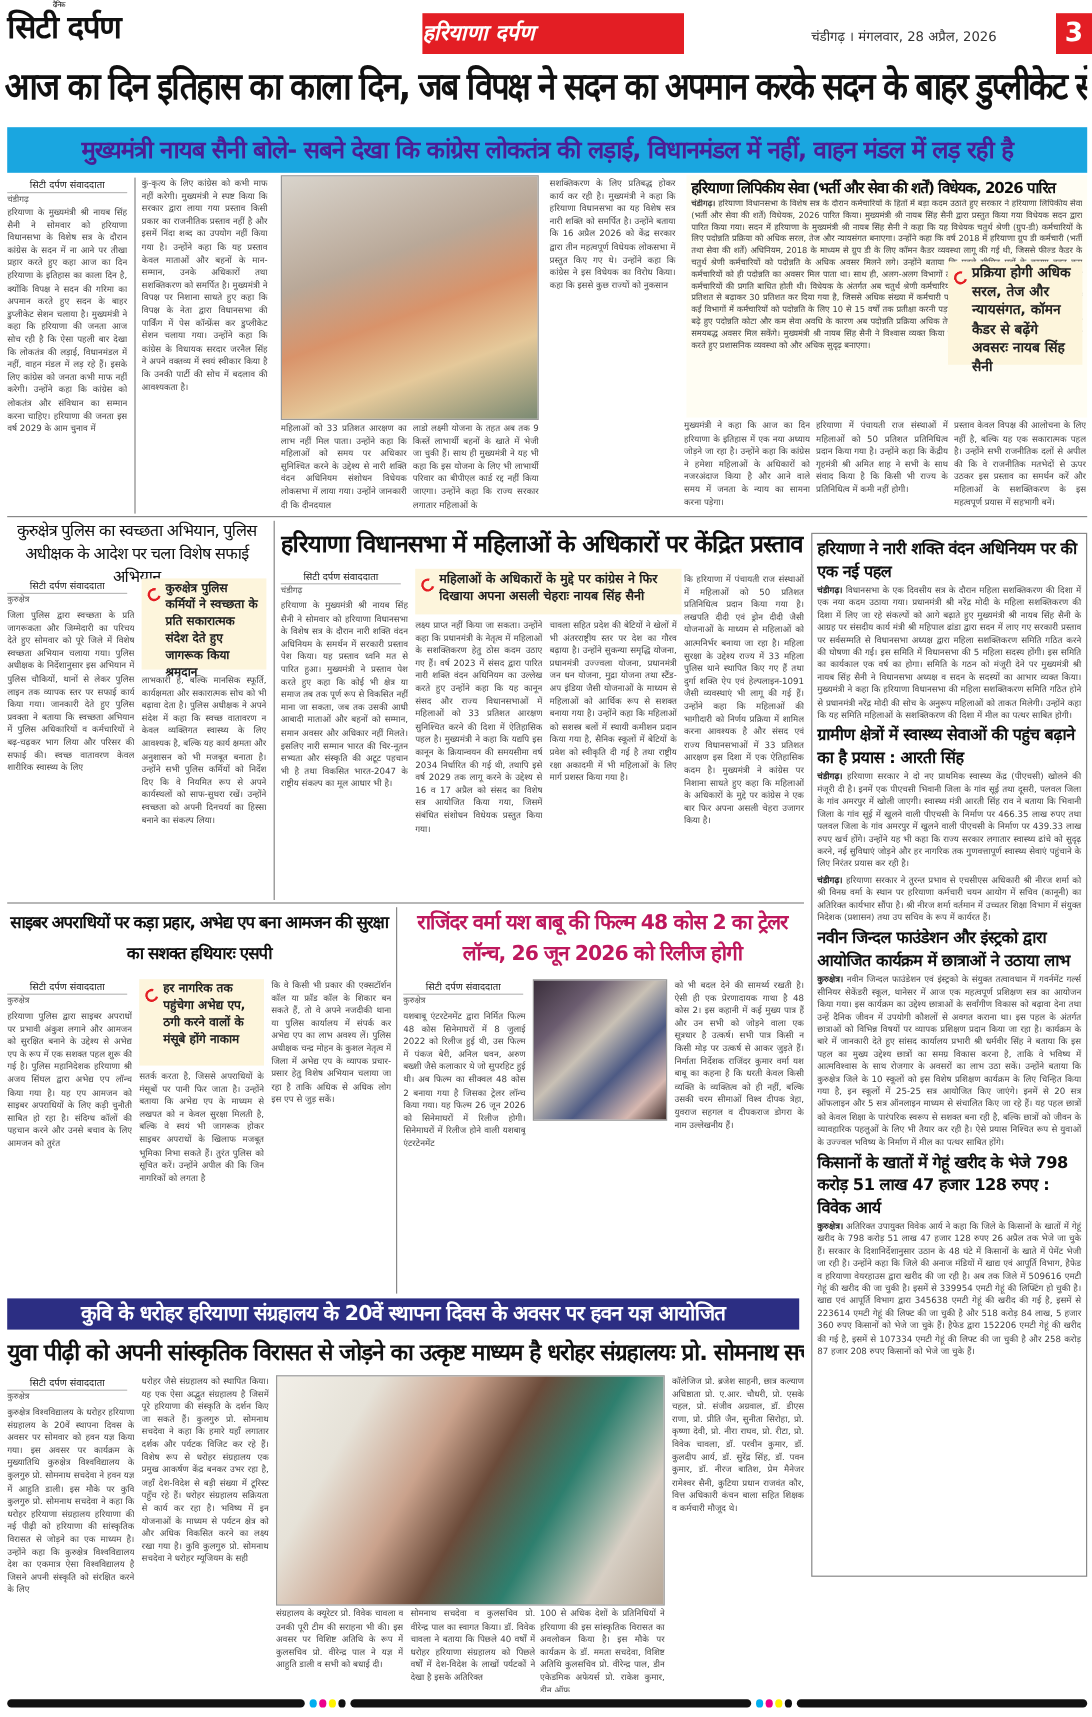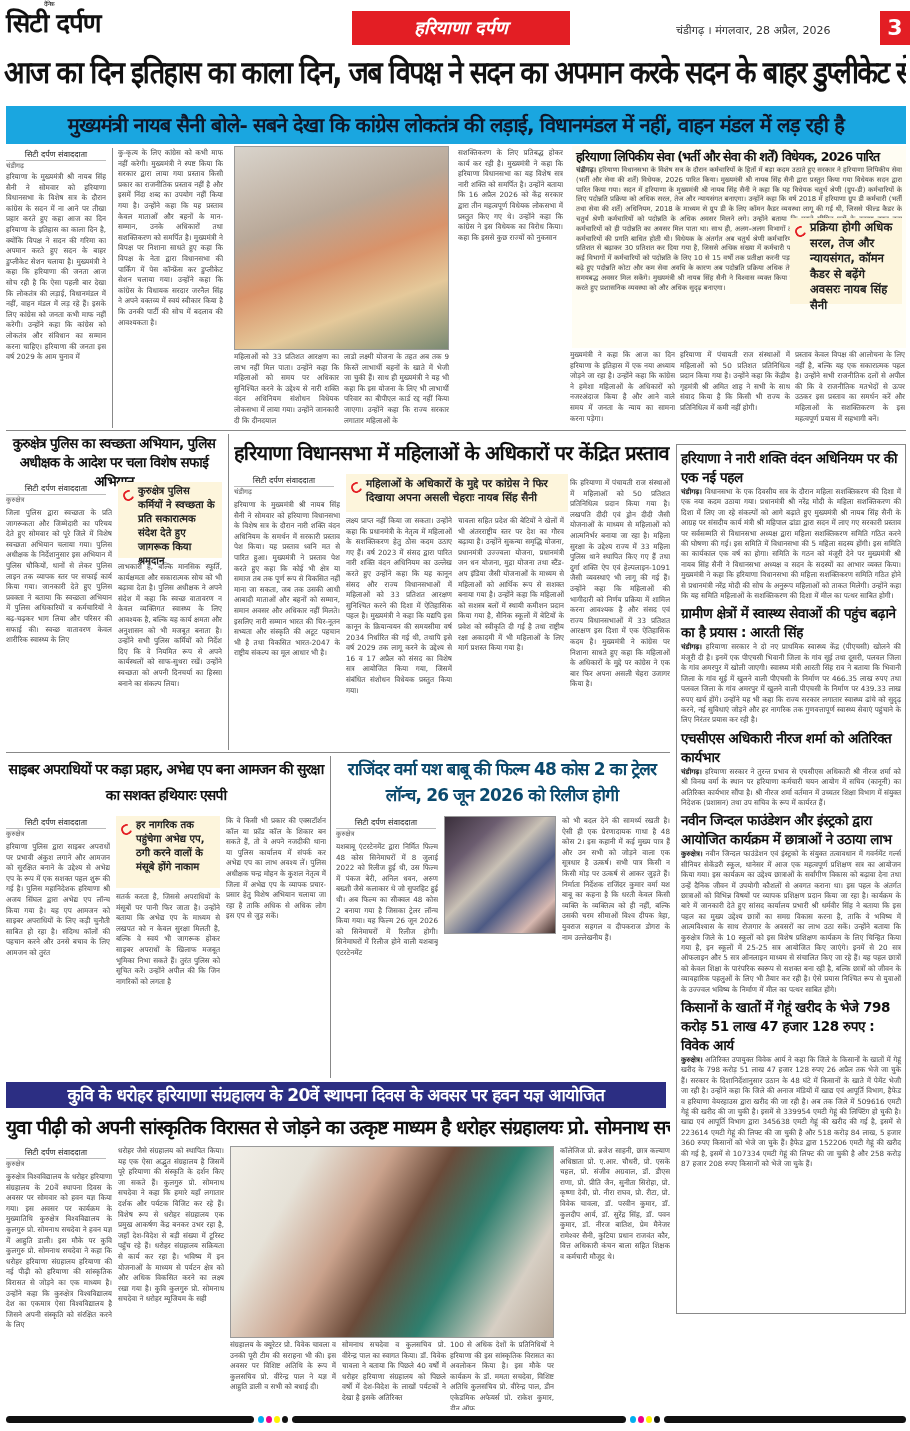--- a/index.html
+++ b/index.html
@@ -1,25 +1,25 @@
 <!DOCTYPE html>
 <html><head>
 <meta charset="utf-8">
 <style>
 *{box-sizing:border-box;margin:0;padding:0}
 body{width:910px;height:1431px;background:#fff;font-family:"DejaVu Sans",sans-serif;color:#222;overflow:hidden;position:relative}
 .abs{position:absolute}
 .masthead{left:0;top:0;width:910px;height:44px}
 .logo{left:6px;top:4px;font-size:26px;font-weight:bold;color:#111;font-family:"DejaVu Serif",serif;letter-spacing:-1px}
 .logo small{position:absolute;left:38px;top:-4px;font-size:6px;font-weight:normal}
-.section-tag{left:352px;top:11px;width:218px;height:34px;background:#e31e24;color:#fff;font-size:18px;font-weight:bold;text-align:center;line-height:34px;font-style:italic}
+.section-tag{left:352px;top:11px;width:218px;height:34px;background:#e31e24;color:#fff;font-size:18px;font-weight:bold;line-height:34px;font-style:italic}
 .dateline{left:676px;top:22px;font-size:11px;color:#333}
 .pageno{left:880px;top:11px;width:30px;height:34px;background:#e31e24;color:#fff;font-size:22px;font-weight:bold;text-align:center;line-height:34px}
 .mainhead{left:4px;top:50px;width:902px;font-size:27px;font-weight:bold;letter-spacing:-1.6px;white-space:nowrap;overflow:hidden;color:#111;line-height:40px;transform:scaleY(1.15);transform-origin:top left}
-.bluebar{left:6px;top:106px;width:900px;height:38px;background:#1aa6e0;color:#0f172a;font-size:20px;font-weight:bold;text-align:center;line-height:38px;letter-spacing:-0.8px;white-space:nowrap;overflow:hidden}
+.bluebar{left:6px;top:106px;width:900px;height:38px;background:#1aa6e0;color:#4c1d95;font-size:20px;font-weight:bold;text-align:center;line-height:38px;letter-spacing:-0.8px;white-space:nowrap;overflow:hidden}
 .col{font-size:7.2px;line-height:10.6px;color:#444;text-align:justify;overflow:hidden}
 .byline{font-size:8px;text-align:center;color:#222;border-bottom:1px solid #bbb;padding-bottom:1px}
 .place{font-size:7px;text-align:left;color:#555;margin-bottom:1px}
 .photo{background:linear-gradient(160deg,#d9d4cc 0%,#b9a898 35%,#d9936a 55%,#e5c99a 75%,#7b8a73 100%);border:1px solid #999}
 .photo2{background:linear-gradient(135deg,#3a2f3b 0%,#6c5d70 25%,#c9c1b5 45%,#4d5a84 65%,#d7b8b0 85%,#402e2c 100%)}
 .photo3{background:linear-gradient(120deg,#f2efe8 0%,#e6e2d8 20%,#caa28c 38%,#6b4b3a 52%,#2e7f6e 68%,#d7cfc4 85%,#b7a797 100%)}
 .hl{font-weight:bold;color:#111;letter-spacing:-0.8px;white-space:nowrap;overflow:hidden}
 .pullquote{background:#fdf5dc;font-weight:bold;color:#222;font-size:13px;line-height:17px;padding:2px 6px 6px 20px;position:absolute}
 .pullquote .dot{position:absolute;left:5px;top:8px;width:11px;height:11px;border:2.5px solid #e31e24;border-radius:50%;border-right-color:transparent;transform:rotate(-30deg)}
 .box{border:1px solid #888;padding:4px}
@@ -63,21 +63,21 @@
 <div class="abs" style="left:572px;top:146px;width:334px;height:202px;background:#fffdf3">
   <div class="hl" style="font-size:12.5px;line-height:18px;padding:2px 4px">हरियाणा लिपिकीय सेवा (भर्ती और सेवा की शर्तें) विधेयक, 2026 पारित</div>
   <div class="col" style="position:absolute;left:4px;top:20px;width:326px;height:180px;font-size:6.9px;line-height:9.8px"><b>चंडीगढ़।</b> <span>हरियाणा विधानसभा के विशेष सत्र के दौरान कर्मचारियों के हितों में बड़ा कदम उठाते हुए सरकार ने हरियाणा लिपिकीय सेवा (भर्ती और सेवा की शर्तें) विधेयक, 2026 पारित किया। मुख्यमंत्री श्री नायब सिंह सैनी द्वारा प्रस्तुत किया गया विधेयक सदन द्वारा पारित किया गया। सदन में हरियाणा के मुख्यमंत्री श्री नायब सिंह सैनी ने कहा कि यह विधेयक चतुर्थ श्रेणी (ग्रुप-डी) कर्मचारियों के लिए पदोन्नति प्रक्रिया को अधिक सरल, तेज और न्यायसंगत बनाएगा। उन्होंने कहा कि वर्ष 2018 में हरियाणा ग्रुप डी कर्मचारी (भर्ती तथा सेवा की शर्तें) अधिनियम, 2018 के माध्यम से ग्रुप डी के लिए कॉमन कैडर व्यवस्था लागू की गई थी, जिससे फील्ड कैडर के चतुर्थ श्रेणी कर्मचारियों को पदोन्नति के अधिक अवसर मिलने लगे। उन्होंने बताया कि पहले सीमित पदों के कारण बहुत कम कर्मचारियों को ही पदोन्नति का अवसर मिल पाता था। साथ ही, अलग-अलग विभागों तक सीमित पदोन्नति के अवसर होने के कारण कर्मचारियों की प्रगति बाधित होती थी। विधेयक के अंतर्गत अब चतुर्थ श्रेणी कर्मचारियों की लिपिक पद पर पदोन्नति का कोटा 20 प्रतिशत से बढ़ाकर 30 प्रतिशत कर दिया गया है, जिससे अधिक संख्या में कर्मचारी पदोन्नत हो सकेंगे। मुख्यमंत्री ने कहा कि पूर्व में कई विभागों में कर्मचारियों को पदोन्नति के लिए 10 से 15 वर्षों तक प्रतीक्षा करनी पड़ती थी। उन्होंने कहा कि कॉमन कैडर व्यवस्था, बढ़े हुए पदोन्नति कोटा और कम सेवा अवधि के कारण अब पदोन्नति प्रक्रिया अधिक तेज होगी और अधिक संख्या में कर्मचारियों को समयबद्ध अवसर मिल सकेंगे। मुख्यमंत्री श्री नायब सिंह सैनी ने विश्वास व्यक्त किया कि यह विधेयक कर्मचारियों के हितों की रक्षा करते हुए प्रशासनिक व्यवस्था को और अधिक सुदृढ़ बनाएगा।</span></div>
 </div>
 <div class="pullquote" style="left:790px;top:218px;width:112px;height:86px;font-size:11.5px;line-height:15.5px"><span class="dot"></span><span>प्रक्रिया होगी अधिक सरल, तेज और न्यायसंगत, कॉमन कैडर से बढ़ेंगे अवसरः नायब सिंह सैनी</span></div>
 <div class="abs col" style="left:680px;top:350px;width:110px;height:78px">हरियाणा में पंचायती राज संस्थाओं में महिलाओं को 50 प्रतिशत प्रतिनिधित्व प्रदान किया गया है। उन्होंने कहा कि केंद्रीय गृहमंत्री श्री अमित शाह ने सभी के साथ संवाद किया है कि किसी भी राज्य के प्रतिनिधित्व में कमी नहीं होगी।</div>
 <div class="abs col" style="left:795px;top:350px;width:110px;height:78px">प्रस्ताव केवल विपक्ष की आलोचना के लिए नहीं है, बल्कि यह एक सकारात्मक पहल है। उन्होंने सभी राजनीतिक दलों से अपील की कि वे राजनीतिक मतभेदों से ऊपर उठकर इस प्रस्ताव का समर्थन करें और महिलाओं के सशक्तिकरण के इस महत्वपूर्ण प्रयास में सहभागी बनें।</div>
 
 <div class="abs hline" style="left:6px;top:430px;width:900px"></div>
 
-<div class="abs" style="left:6px;top:434px;width:216px;text-align:center;font-size:13.5px;font-weight:bold;line-height:19px;color:#111;letter-spacing:-0.6px">कुरुक्षेत्र पुलिस का स्वच्छता अभियान, पुलिस अधीक्षक के आदेश पर चला विशेष सफाई अभियान</div>
+<div class="abs" style="left:6px;top:434px;width:216px;text-align:center;font-size:13.5px;font-weight:normal;line-height:19px;color:#111;letter-spacing:-0.6px">कुरुक्षेत्र पुलिस का स्वच्छता अभियान, पुलिस अधीक्षक के आदेश पर चला विशेष सफाई अभियान</div>
 <div class="abs" style="left:6px;top:482px;width:100px">
   <div class="byline">सिटी दर्पण संवाददाता</div>
   <div class="place">कुरुक्षेत्र</div>
 </div>
 <div class="abs col" style="left:6px;top:508px;width:106px;height:240px">जिला पुलिस द्वारा स्वच्छता के प्रति जागरूकता और जिम्मेदारी का परिचय देते हुए सोमवार को पूरे जिले में विशेष स्वच्छता अभियान चलाया गया। पुलिस अधीक्षक के निर्देशानुसार इस अभियान में पुलिस चौकियों, थानों से लेकर पुलिस लाइन तक व्यापक स्तर पर सफाई कार्य किया गया। जानकारी देते हुए पुलिस प्रवक्ता ने बताया कि स्वच्छता अभियान में पुलिस अधिकारियों व कर्मचारियों ने बढ़-चढ़कर भाग लिया और परिसर की सफाई की। स्वच्छ वातावरण केवल शारीरिक स्वास्थ्य के लिए</div>
 <div class="pullquote" style="left:118px;top:482px;width:104px;height:76px;font-size:10px;line-height:14px"><span class="dot"></span><span>कुरुक्षेत्र पुलिस कर्मियों ने स्वच्छता के प्रति सकारात्मक संदेश देते हुए जागरूक किया श्रमदान</span></div>
 <div class="abs col" style="left:118px;top:562px;width:104px;height:186px">लाभकारी है, बल्कि मानसिक स्फूर्ति, कार्यक्षमता और सकारात्मक सोच को भी बढ़ावा देता है। पुलिस अधीक्षक ने अपने संदेश में कहा कि स्वच्छ वातावरण न केवल व्यक्तिगत स्वास्थ्य के लिए आवश्यक है, बल्कि यह कार्य क्षमता और अनुशासन को भी मजबूत बनाता है। उन्होंने सभी पुलिस कर्मियों को निर्देश दिए कि वे नियमित रूप से अपने कार्यस्थलों को साफ-सुथरा रखें। उन्होंने स्वच्छता को अपनी दिनचर्या का हिस्सा बनाने का संकल्प लिया।</div>
 <div class="abs vline" style="left:228px;top:434px;height:316px"></div>
 
 <div class="abs hl" style="left:234px;top:440px;width:436px;font-size:20px;line-height:26px">हरियाणा विधानसभा में महिलाओं के अधिकारों पर केंद्रित प्रस्ताव पारित</div>
@@ -94,21 +94,20 @@
 <div class="abs box" style="left:676px;top:444px;width:230px;height:870px;overflow:hidden">
   <div>
     <div class="brief-title">हरियाणा ने नारी शक्ति वंदन अधिनियम पर की एक नई पहल</div>
     <div class="brief-text"><b>चंडीगढ़।</b> <span>विधानसभा के एक दिवसीय सत्र के दौरान महिला सशक्तिकरण की दिशा में एक नया कदम उठाया गया। प्रधानमंत्री श्री नरेंद्र मोदी के महिला सशक्तिकरण की दिशा में लिए जा रहे संकल्पों को आगे बढ़ाते हुए मुख्यमंत्री श्री नायब सिंह सैनी के आग्रह पर संसदीय कार्य मंत्री श्री महिपाल ढांडा द्वारा सदन में लाए गए सरकारी प्रस्ताव पर सर्वसम्मति से विधानसभा अध्यक्ष द्वारा महिला सशक्तिकरण समिति गठित करने की घोषणा की गई। इस समिति में विधानसभा की 5 महिला सदस्य होंगी। इस समिति का कार्यकाल एक वर्ष का होगा। समिति के गठन को मंजूरी देने पर मुख्यमंत्री श्री नायब सिंह सैनी ने विधानसभा अध्यक्ष व सदन के सदस्यों का आभार व्यक्त किया। मुख्यमंत्री ने कहा कि हरियाणा विधानसभा की महिला सशक्तिकरण समिति गठित होने से प्रधानमंत्री नरेंद्र मोदी की सोच के अनुरूप महिलाओं को ताकत मिलेगी। उन्होंने कहा कि यह समिति महिलाओं के सशक्तिकरण की दिशा में मील का पत्थर साबित होगी।</span></div>
   </div>
   <div>
     <div class="brief-title">ग्रामीण क्षेत्रों में स्वास्थ्य सेवाओं की पहुंच बढ़ाने का है प्रयास : आरती सिंह</div>
     <div class="brief-text"><b>चंडीगढ़।</b> <span>हरियाणा सरकार ने दो नए प्राथमिक स्वास्थ्य केंद्र (पीएचसी) खोलने की मंजूरी दी है। इनमें एक पीएचसी भिवानी जिला के गांव सूई तथा दूसरी, पलवल जिला के गांव अमरपुर में खोली जाएगी। स्वास्थ्य मंत्री आरती सिंह राव ने बताया कि भिवानी जिला के गांव सूई में खुलने वाली पीएचसी के निर्माण पर 466.35 लाख रुपए तथा पलवल जिला के गांव अमरपुर में खुलने वाली पीएचसी के निर्माण पर 439.33 लाख रुपए खर्च होंगे। उन्होंने यह भी कहा कि राज्य सरकार लगातार स्वास्थ्य ढांचे को सुदृढ़ करने, नई सुविधाएं जोड़ने और हर नागरिक तक गुणवत्तापूर्ण स्वास्थ्य सेवाएं पहुंचाने के लिए निरंतर प्रयास कर रही है।</span></div>
   </div>
   <div>
-    <div class="brief-title">एचसीएस अधिकारी नीरज शर्मा को अतिरिक्त कार्यभार</div>
     <div class="brief-text"><b>चंडीगढ़।</b> <span>हरियाणा सरकार ने तुरन्त प्रभाव से एचसीएस अधिकारी श्री नीरज शर्मा को श्री विनम्र वर्मा के स्थान पर हरियाणा कर्मचारी चयन आयोग में सचिव (कानूनी) का अतिरिक्त कार्यभार सौंपा है। श्री नीरज शर्मा वर्तमान में उच्चतर शिक्षा विभाग में संयुक्त निदेशक (प्रशासन) तथा उप सचिव के रूप में कार्यरत हैं।</span></div>
   </div>
   <div>
     <div class="brief-title">नवीन जिन्दल फाउंडेशन और इंस्ट्रको द्वारा आयोजित कार्यक्रम में छात्राओं ने उठाया लाभ</div>
     <div class="brief-text"><b>कुरुक्षेत्र।</b> <span>नवीन जिन्दल फाउंडेशन एवं इंस्ट्रको के संयुक्त तत्वावधान में गवर्नमेंट गर्ल्स सीनियर सेकेंडरी स्कूल, थानेसर में आज एक महत्वपूर्ण प्रशिक्षण सत्र का आयोजन किया गया। इस कार्यक्रम का उद्देश्य छात्राओं के सर्वांगीण विकास को बढ़ावा देना तथा उन्हें दैनिक जीवन में उपयोगी कौशलों से अवगत कराना था। इस पहल के अंतर्गत छात्राओं को विभिन्न विषयों पर व्यापक प्रशिक्षण प्रदान किया जा रहा है। कार्यक्रम के बारे में जानकारी देते हुए सांसद कार्यालय प्रभारी श्री धर्मवीर सिंह ने बताया कि इस पहल का मुख्य उद्देश्य छात्रों का समग्र विकास करना है, ताकि वे भविष्य में आत्मविश्वास के साथ रोजगार के अवसरों का लाभ उठा सकें। उन्होंने बताया कि कुरुक्षेत्र जिले के 10 स्कूलों को इस विशेष प्रशिक्षण कार्यक्रम के लिए चिन्हित किया गया है, इन स्कूलों में 25-25 सत्र आयोजित किए जाएंगे। इनमें से 20 सत्र ऑफलाइन और 5 सत्र ऑनलाइन माध्यम से संचालित किए जा रहे हैं। यह पहल छात्रों को केवल शिक्षा के पारंपरिक स्वरूप से सशक्त बना रही है, बल्कि छात्रों को जीवन के व्यावहारिक पहलुओं के लिए भी तैयार कर रही है। ऐसे प्रयास निश्चित रूप से युवाओं के उज्ज्वल भविष्य के निर्माण में मील का पत्थर साबित होंगे।</span></div>
   </div>
   <div>
     <div class="brief-title">किसानों के खातों में गेहूं खरीद के भेजे 798 करोड़ 51 लाख 47 हजार 128 रुपए : विवेक आर्य</div>
     <div class="brief-text"><b>कुरुक्षेत्र।</b> <span>अतिरिक्त उपायुक्त विवेक आर्य ने कहा कि जिले के किसानों के खातों में गेहूं खरीद के 798 करोड़ 51 लाख 47 हजार 128 रुपए 26 अप्रैल तक भेजे जा चुके हैं। सरकार के दिशानिर्देशानुसार उठान के 48 घंटे में किसानों के खाते में पेमेंट भेजी जा रही है। उन्होंने कहा कि जिले की अनाज मंडियों में खाद्य एवं आपूर्ति विभाग, हैफेड व हरियाणा वेयरहाउस द्वारा खरीद की जा रही है। अब तक जिले में 509616 एमटी गेहूं की खरीद की जा चुकी है। इसमें से 339954 एमटी गेहूं की लिफ्टिंग हो चुकी है। खाद्य एवं आपूर्ति विभाग द्वारा 345638 एमटी गेहूं की खरीद की गई है, इसमें से 223614 एमटी गेहूं की लिफ्ट की जा चुकी है और 518 करोड़ 84 लाख, 5 हजार 360 रुपए किसानों को भेजे जा चुके हैं। हैफेड द्वारा 152206 एमटी गेहूं की खरीद की गई है, इसमें से 107334 एमटी गेहूं की लिफ्ट की जा चुकी है और 258 करोड़ 87 हजार 208 रुपए किसानों को भेजे जा चुके हैं।</span></div>
   </div>
@@ -120,21 +119,21 @@
 <div class="abs" style="left:6px;top:816px;width:100px">
   <div class="byline">सिटी दर्पण संवाददाता</div>
   <div class="place">कुरुक्षेत्र</div>
 </div>
 <div class="abs col" style="left:6px;top:842px;width:104px;height:236px">हरियाणा पुलिस द्वारा साइबर अपराधों पर प्रभावी अंकुश लगाने और आमजन को सुरक्षित बनाने के उद्देश्य से अभेद्य एप के रूप में एक सशक्त पहल शुरू की गई है। पुलिस महानिदेशक हरियाणा श्री अजय सिंघल द्वारा अभेद्य एप लॉन्च किया गया है। यह एप आमजन को साइबर अपराधियों के लिए कड़ी चुनौती साबित हो रहा है। संदिग्ध कॉलों की पहचान करने और उनसे बचाव के लिए आमजन को तुरंत</div>
 <div class="pullquote" style="left:116px;top:816px;width:104px;height:72px;font-size:10px;line-height:14px"><span class="dot"></span><span>हर नागरिक तक पहुंचेगा अभेद्य एप, ठगी करने वालों के मंसूबे होंगे नाकाम</span></div>
 <div class="abs col" style="left:116px;top:892px;width:104px;height:186px">सतर्क करता है, जिससे अपराधियों के मंसूबों पर पानी फिर जाता है। उन्होंने बताया कि अभेद्य एप के माध्यम से लखपत को न केवल सुरक्षा मिलती है, बल्कि वे स्वयं भी जागरूक होकर साइबर अपराधों के खिलाफ मजबूत भूमिका निभा सकते हैं। तुरंत पुलिस को सूचित करें। उन्होंने अपील की कि जिन नागरिकों को लगता है</div>
 <div class="abs col" style="left:226px;top:816px;width:100px;height:262px">कि वे किसी भी प्रकार की एक्सटॉर्शन कॉल या फ्रॉड कॉल के शिकार बन सकते हैं, तो वे अपने नजदीकी थाना या पुलिस कार्यालय में संपर्क कर अभेद्य एप का लाभ अवश्य लें। पुलिस अधीक्षक चन्द्र मोहन के कुशल नेतृत्व में जिला में अभेद्य एप के व्यापक प्रचार-प्रसार हेतु विशेष अभियान चलाया जा रहा है ताकि अधिक से अधिक लोग इस एप से जुड़ सकें।</div>
 <div class="abs vline" style="left:330px;top:756px;height:322px"></div>
 
-<div class="abs" style="left:334px;top:756px;width:336px;text-align:center;font-size:17px;font-weight:bold;line-height:26px;color:#0c4a6e;letter-spacing:-0.8px">राजिंदर वर्मा यश बाबू की फिल्म 48 कोस 2 का ट्रेलर लॉन्च, 26 जून 2026 को रिलीज होगी</div>
+<div class="abs" style="left:334px;top:756px;width:336px;text-align:center;font-size:17px;font-weight:bold;line-height:26px;color:#be185d;letter-spacing:-0.8px">राजिंदर वर्मा यश बाबू की फिल्म 48 कोस 2 का ट्रेलर लॉन्च, 26 जून 2026 को रिलीज होगी</div>
 <div class="abs" style="left:336px;top:816px;width:100px">
   <div class="byline">सिटी दर्पण संवाददाता</div>
   <div class="place">कुरुक्षेत्र</div>
 </div>
 <div class="abs col" style="left:336px;top:842px;width:102px;height:236px">यशबाबू एंटरटेनमेंट द्वारा निर्मित फिल्म 48 कोस सिनेमाघरों में 8 जुलाई 2022 को रिलीज हुई थी, उस फिल्म में पंकज बेरी, अनिल धवन, अरुण बख्शी जैसे कलाकार थे जो सुपरहिट हुई थी। अब फिल्म का सीक्वल 48 कोस 2 बनाया गया है जिसका ट्रेलर लॉन्च किया गया। यह फिल्म 26 जून 2026 को सिनेमाघरों में रिलीज होगी। सिनेमाघरों में रिलीज होने वाली यशबाबू एंटरटेनमेंट</div>
 <div class="abs photo photo2" style="left:444px;top:816px;width:112px;height:118px"></div>
 <div class="abs col" style="left:562px;top:816px;width:108px;height:262px">को भी बदल देने की सामर्थ्य रखती है। ऐसी ही एक प्रेरणादायक गाथा है 48 कोस 2। इस कहानी में कई मुख्य पात्र हैं और उन सभी को जोड़ने वाला एक सूत्रधार है उत्कर्ष। सभी पात्र किसी न किसी मोड़ पर उत्कर्ष से आकर जुड़ते हैं। निर्माता निर्देशक राजिंदर कुमार वर्मा यश बाबू का कहना है कि धरती केवल किसी व्यक्ति के व्यक्तित्व को ही नहीं, बल्कि उसकी चरम सीमाओं विश्व दीपक त्रेहा, युवराज सहगल व दीपकराज डोगरा के नाम उल्लेखनीय हैं।</div>
 
 <div class="abs navybar">कुवि के धरोहर हरियाणा संग्रहालय के 20वें स्थापना दिवस के अवसर पर हवन यज्ञ आयोजित</div>
 <div class="abs hl" style="left:6px;top:1112px;width:664px;font-size:19px;line-height:30px;letter-spacing:-0.9px">युवा पीढ़ी को अपनी सांस्कृतिक विरासत से जोड़ने का उत्कृष्ट माध्यम है धरोहर संग्रहालयः प्रो. सोमनाथ सचदेवा</div>

